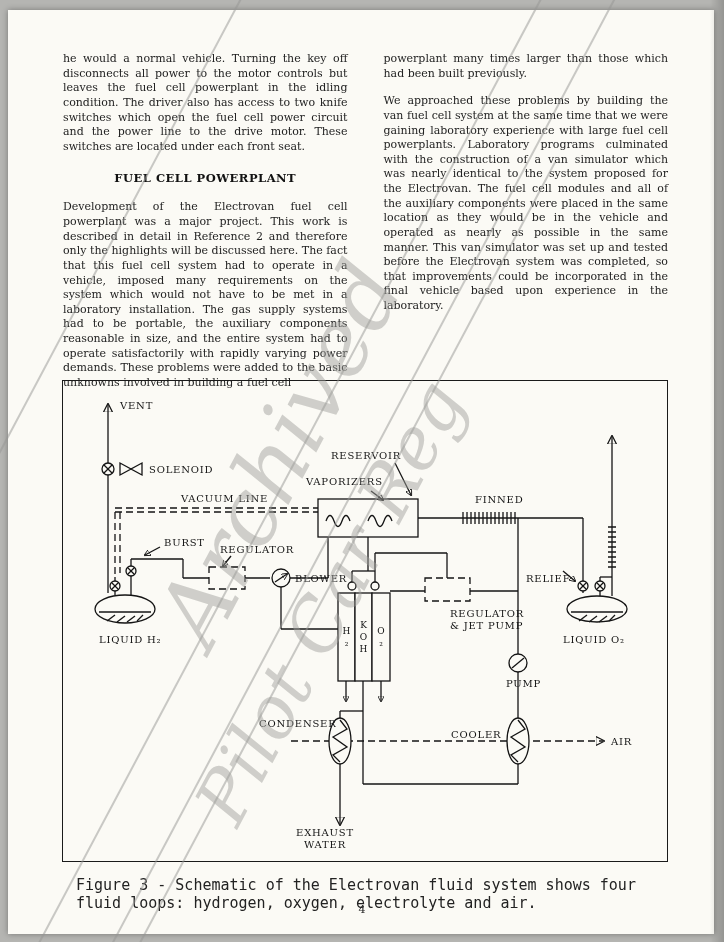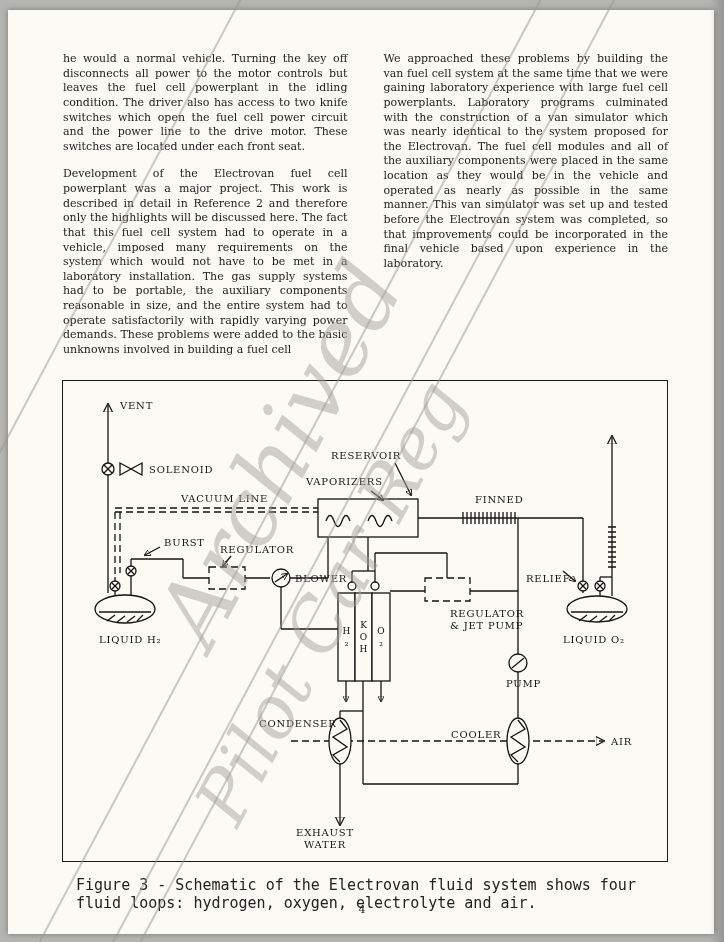--- a/index.html
+++ b/index.html
@@ -43,23 +43,25 @@
 </head>
 <body>
 
 <div class="scan">
   <div class="paper"></div>
   <div class="edge-right"></div>
 
   <div class="cols">
     <div class="col">
       <p class="para">he would a normal vehicle. Turning the key off disconnects all power to the motor controls but leaves the fuel cell powerplant in the idling condition. The driver also has access to two knife switches which open the fuel cell power circuit and the power line to the drive motor. These switches are located under each front seat.</p>
+      <div class="heading">FUEL CELL POWERPLANT</div>
       <p class="para">Development of the Electrovan fuel cell powerplant was a major project. This work is described in detail in Reference 2 and therefore only the highlights will be discussed here. The fact that this fuel cell system had to operate in a vehicle, imposed many requirements on the system which would not have to be met in a laboratory installation. The gas supply systems had to be portable, the auxiliary components reasonable in size, and the entire system had to operate satisfactorily with rapidly varying power demands. These problems were added to the basic unknowns involved in building a fuel cell</p>
     </div>
     <div class="col">
+      <p class="para">powerplant many times larger than those which had been built previously.</p>
       <p class="para">We approached these problems by building the van fuel cell system at the same time that we were gaining laboratory experience with large fuel cell powerplants. Laboratory programs culminated with the construction of a van simulator which was nearly identical to the system proposed for the Electrovan. The fuel cell modules and all of the auxiliary components were placed in the same location as they would be in the vehicle and operated as nearly as possible in the same manner. This van simulator was set up and tested before the Electrovan system was completed, so that improvements could be incorporated in the final vehicle based upon experience in the laboratory.</p>
     </div>
   </div>
 
   <div class="figure-box">
     <svg class="schem" viewBox="0 0 603 478" width="603" height="478">
       <defs>
         <marker id="arr" viewBox="0 0 10 10" refX="8" refY="5" markerWidth="7" markerHeight="7" orient="auto-start-reverse">
           <path d="M0,0 L10,5 L0,10 z" fill="#141414" stroke="none"></path>
         </marker>

